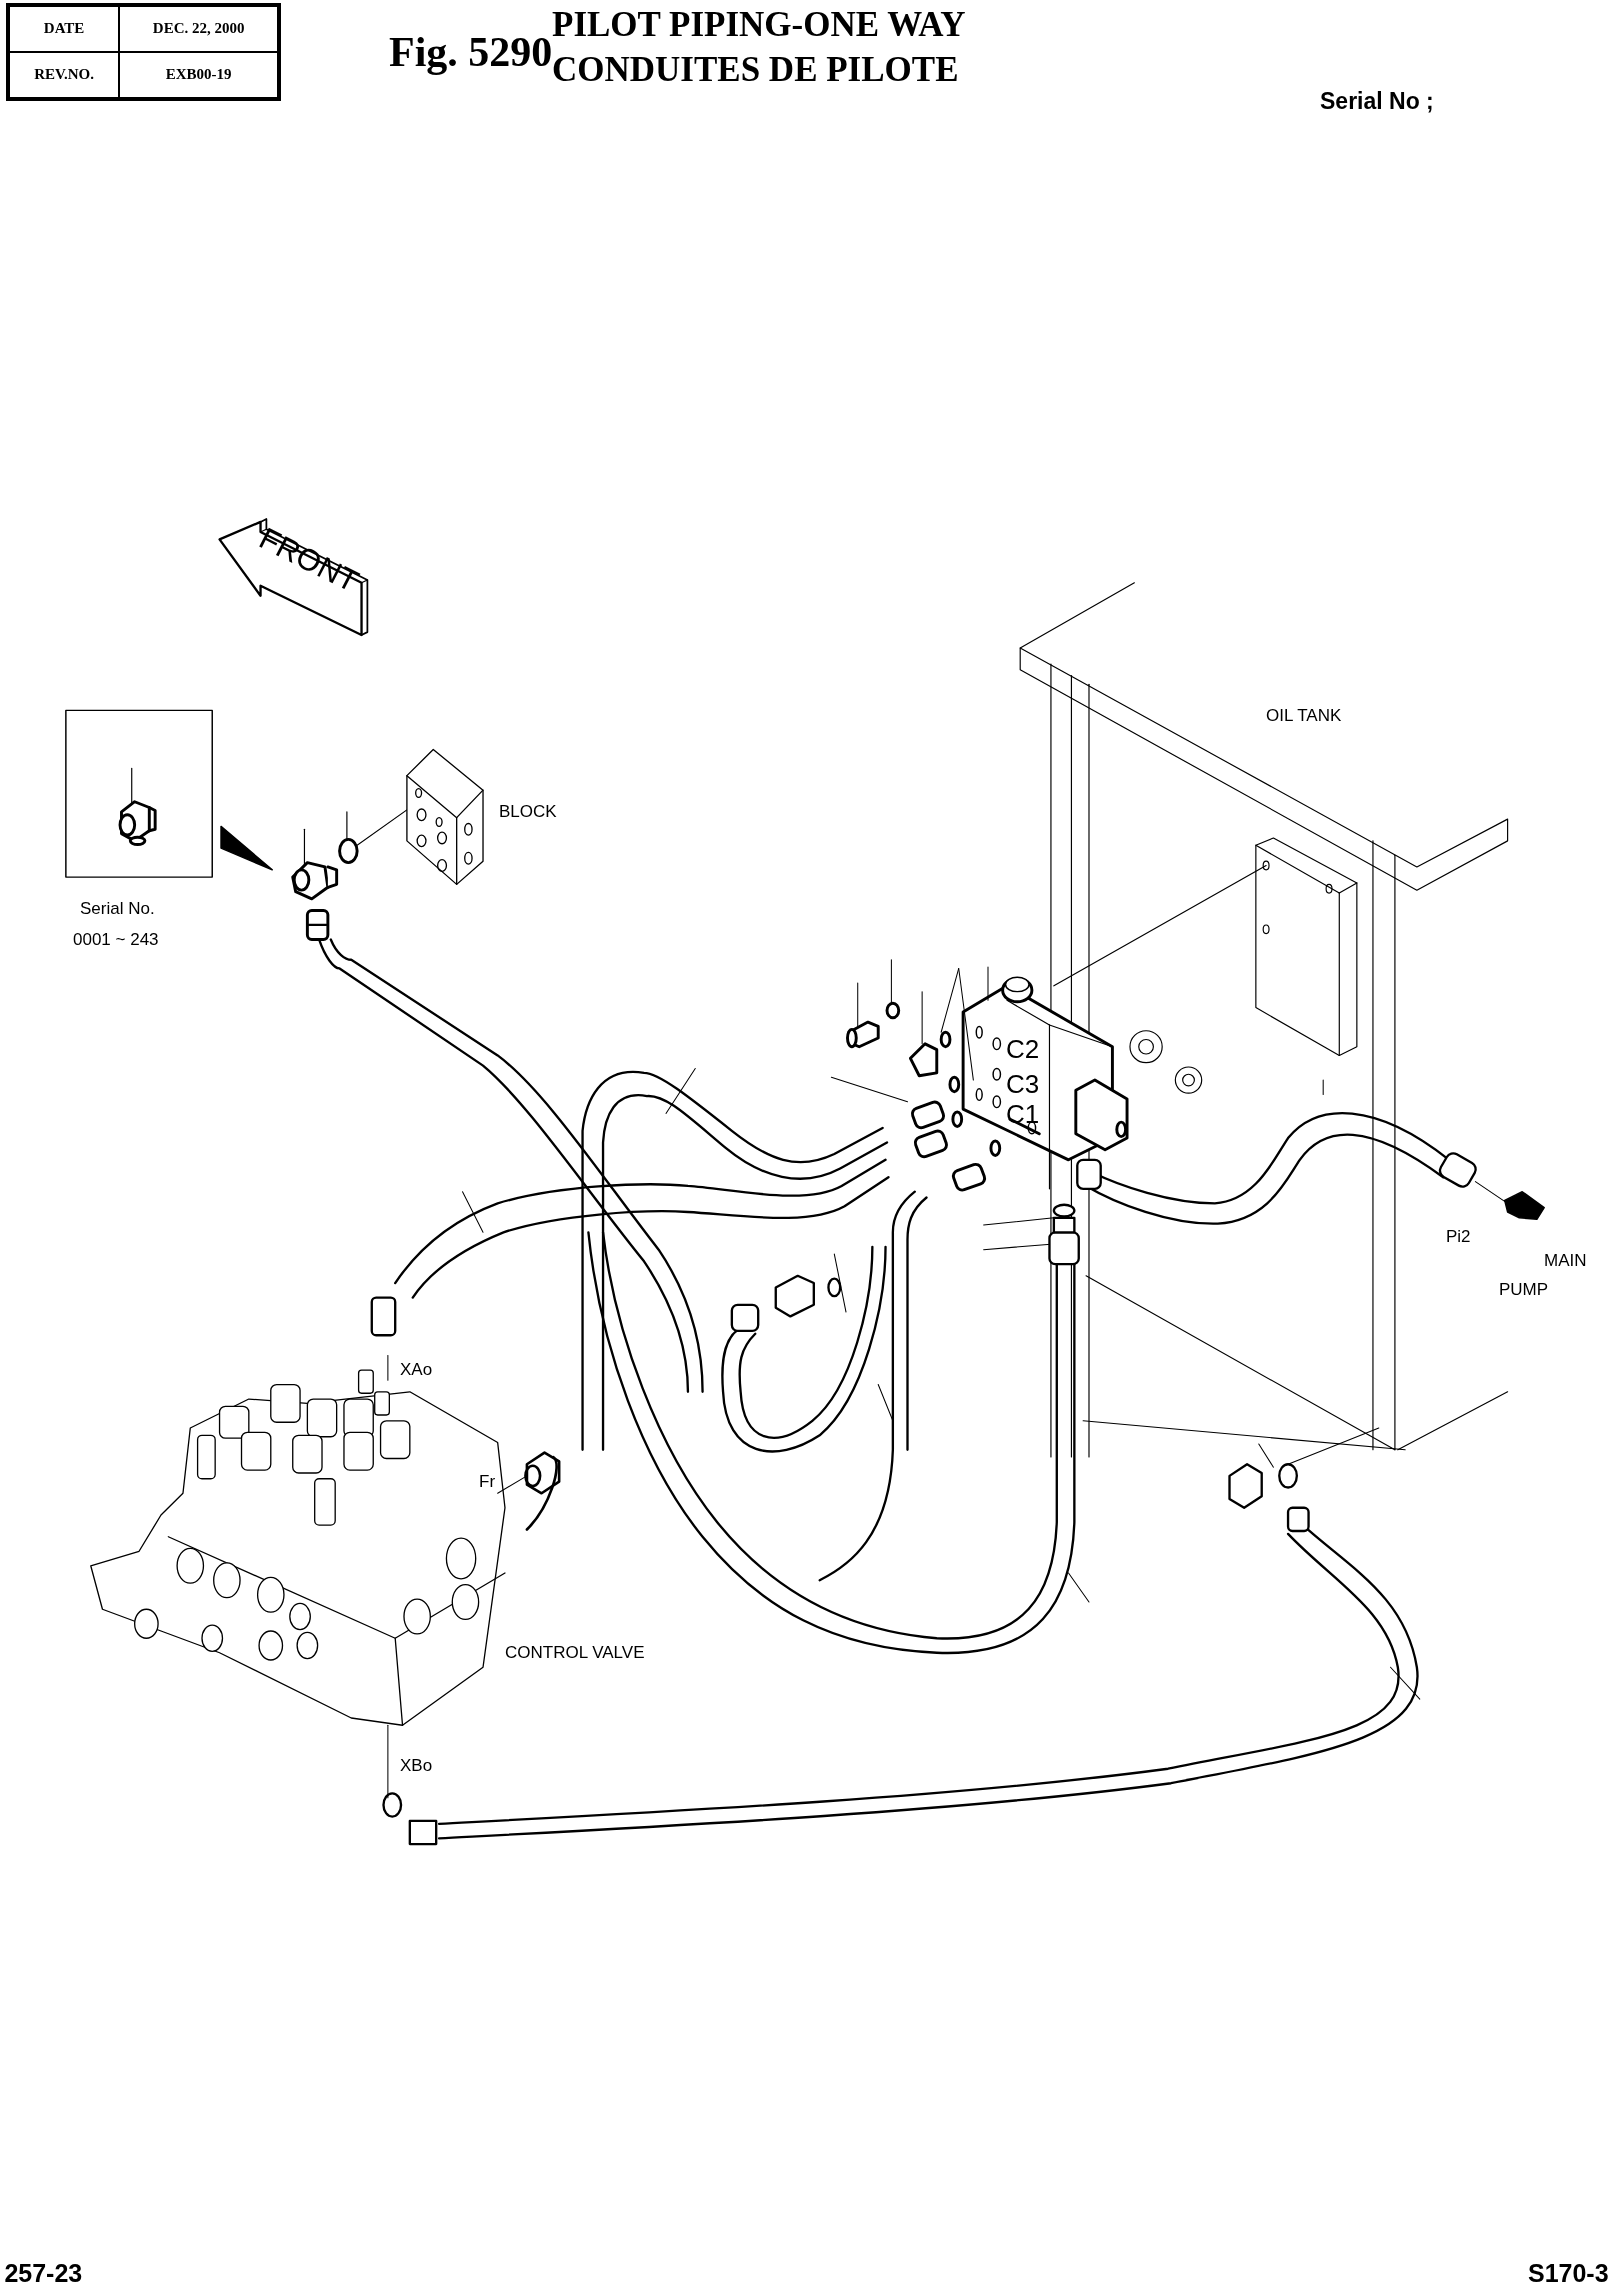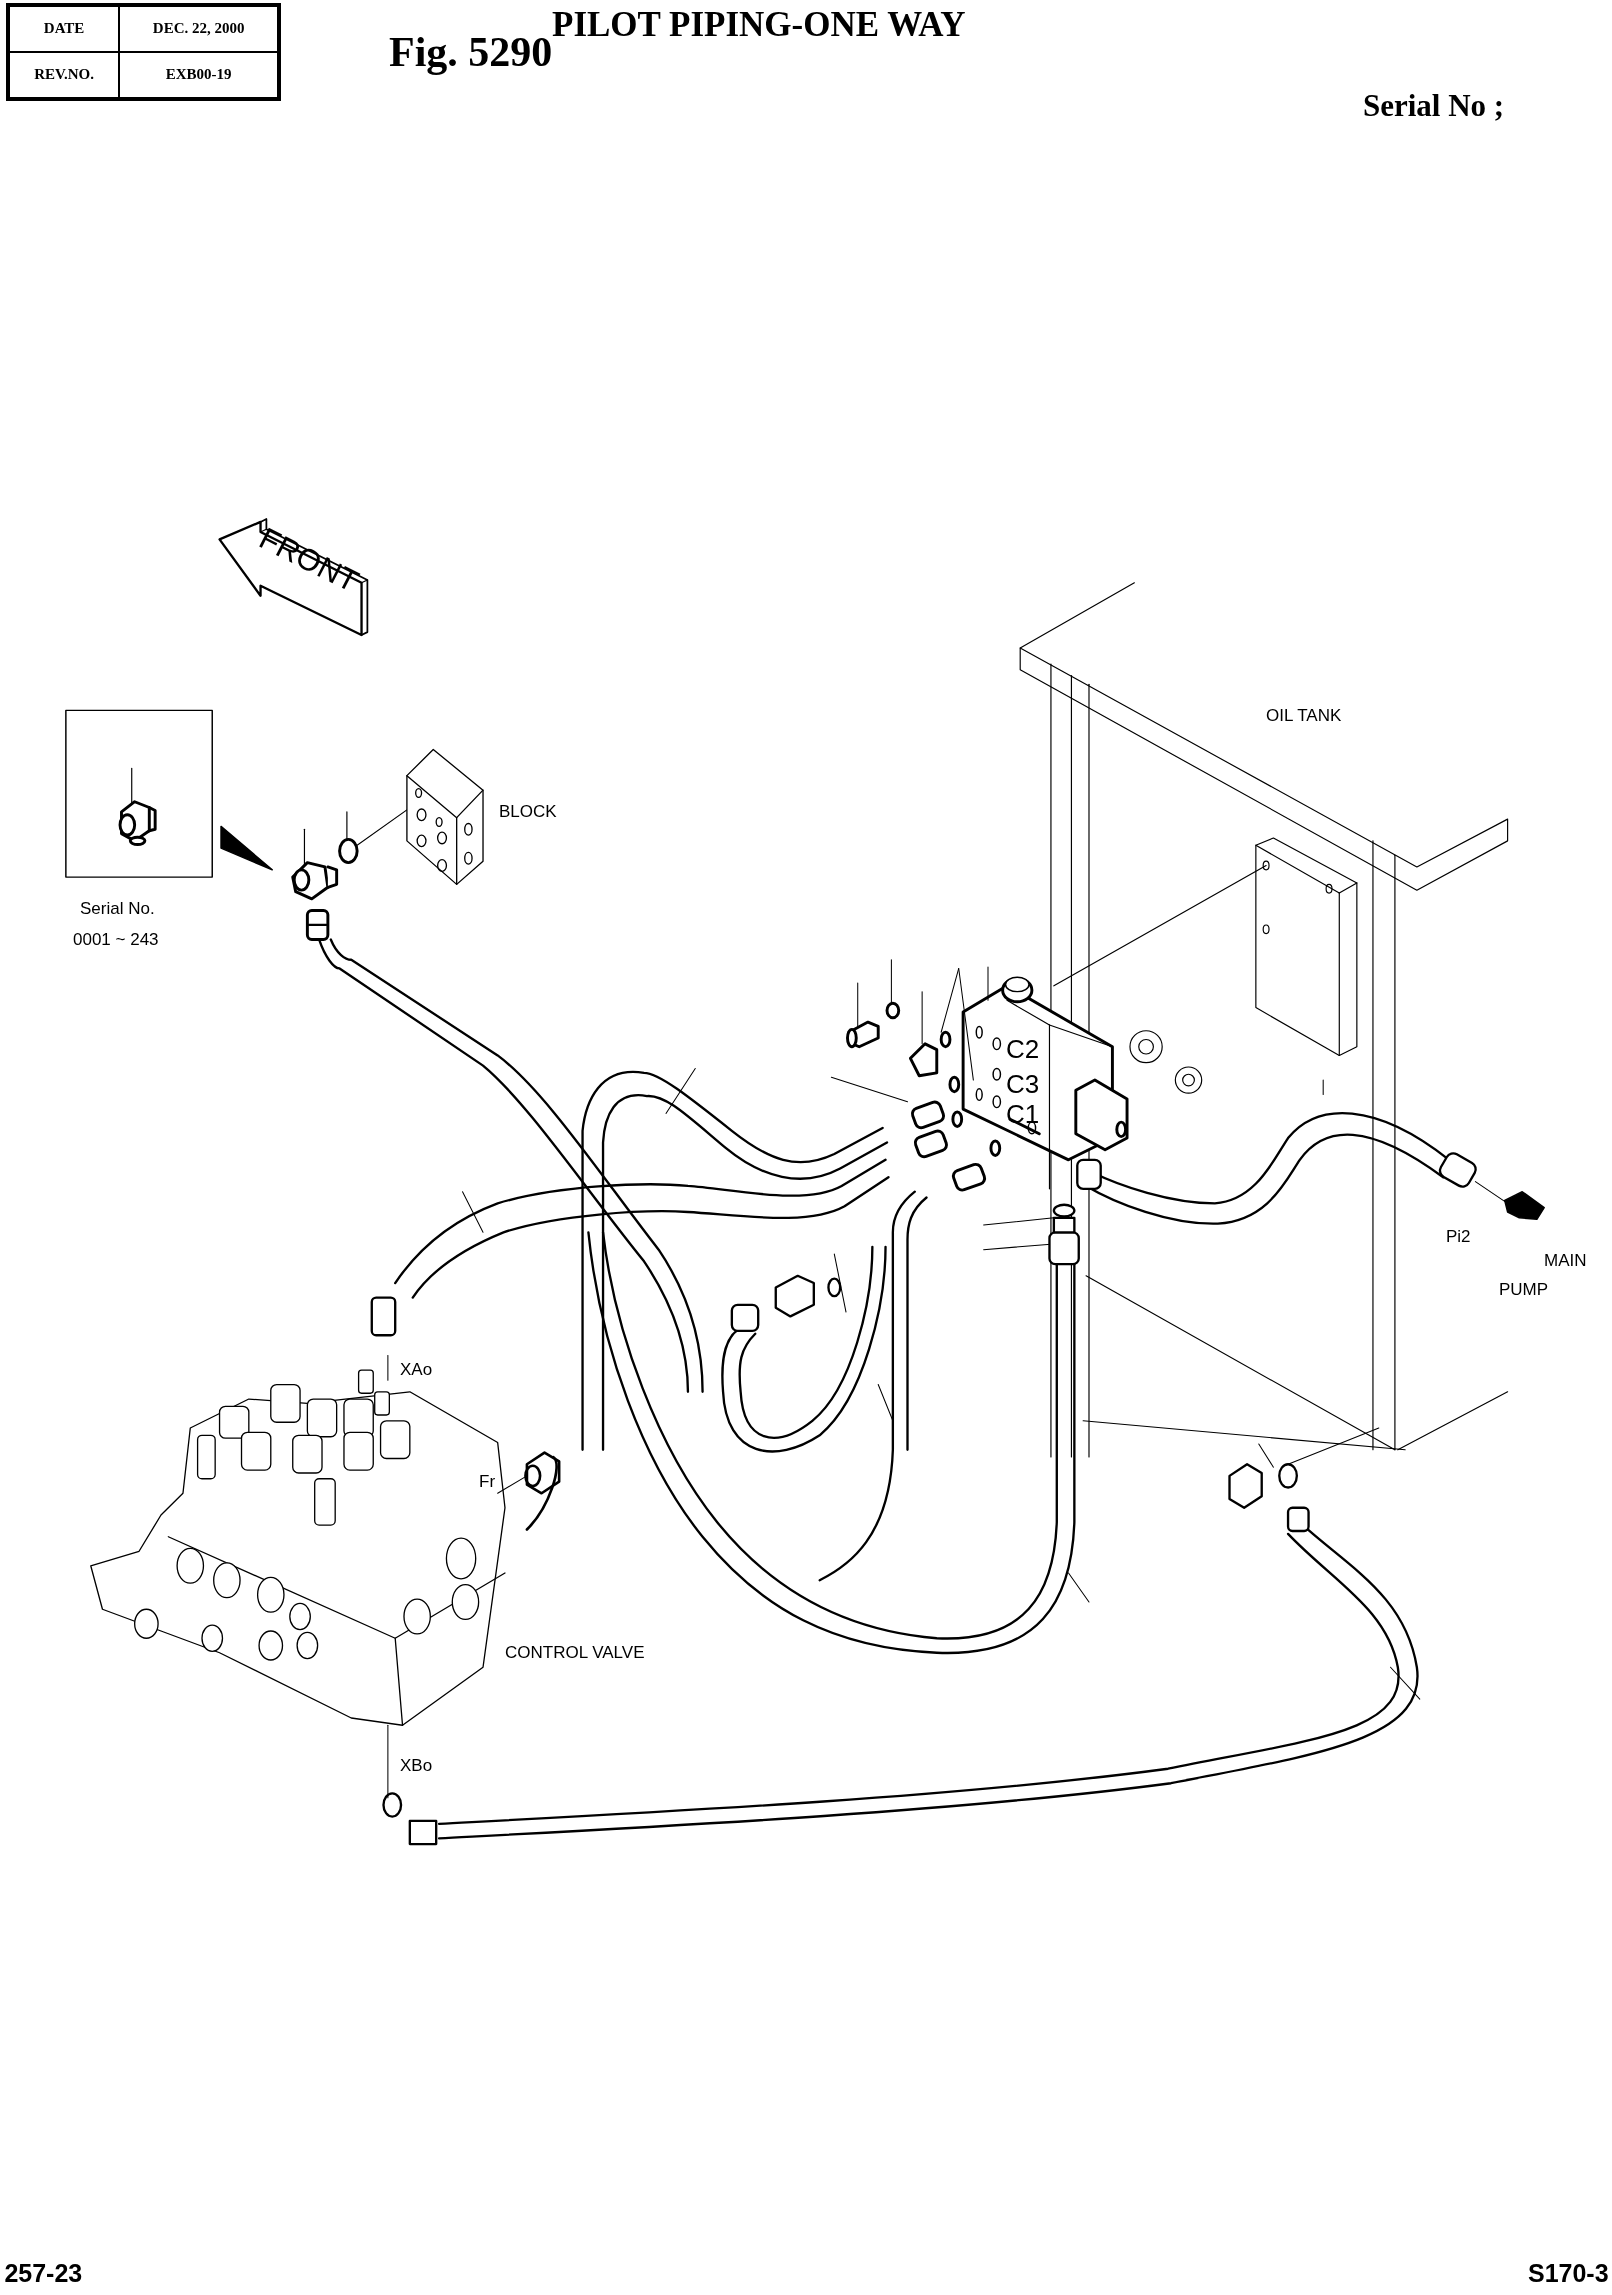--- a/index.html
+++ b/index.html
@@ -3,21 +3,21 @@
 <meta charset="utf-8">
 <style>
   html, body { margin:0; padding:0; background:#ffffff; }
   body { width:1613px; height:2295px; position:relative; overflow:hidden; font-family:"Liberation Sans", sans-serif; color:#000; }
   .hdr-table { position:absolute; left:5.8px; top:2.9px; border-collapse:collapse; border:4.4px solid #000; font-family:"Liberation Serif", serif; font-weight:bold; font-size:15px; }
   .hdr-table td { border:2.2px solid #000; height:44px; text-align:center; padding:0 5.8px; }
   .hdr-table td.k { width:97px; }
   .hdr-table td.v { width:145px;margin-left:32px; }
   .fig { position:absolute; left:389px; top:27.6px; font-family:"Liberation Serif", serif; font-weight:bold; font-size:42px; }
   .title { position:absolute; left:552px; top:1.5px; font-family:"Liberation Serif", serif; font-weight:bold; font-size:35px; line-height:45px; }
-  .serial { position:absolute; left:1320px; top:88px; font-family:Liberation Serif, serif; font-weight:bold; font-size:31px;margin-left:43px; }
+  .serial { position:absolute; left:1320px; top:88px; font-family:Liberation Sans, sans-serif; font-weight:bold; font-size:23px; }
   .foot-l { position:absolute; left:4.4px; top:2259px; font-weight:bold; font-size:25px; }
   .foot-r { position:absolute; right:4.4px; top:2259px; font-weight:bold; font-size:25px; }
   svg.dwg { position:absolute; left:0; top:0; }
   .lbl { position:absolute; font-size:17px; }
   .lbl.big { font-size:26px; }
 </style>
 </head>
 <body>
 
 <table class="hdr-table">
@@ -29,20 +29,21 @@
   <tr>
     <td class="k">REV.NO.</td>
     <td class="v">EXB00-19</td>
   </tr>
 </tbody>
   </table>
 
 <div class="fig">Fig. 5290</div>
 <div class="title">
   <div>PILOT PIPING-ONE WAY</div>
+  <div>CONDUITES DE PILOTE</div>
 </div>
 <div class="serial">Serial No ;</div>
 
 <svg class="dwg" width="1613" height="2295" viewBox="0 0 1102 1583" preserveAspectRatio="none" fill="none" stroke="#000" stroke-linecap="round" stroke-linejoin="round">
 
   <g>
     <polygon points="150,372 178,360 178,367 247,402 247,438 178,404 178,411" fill="#fff" stroke-width="1.6"></polygon>
     <line x1="178" y1="367" x2="182" y2="365" stroke-width="0.8"></line>
     <polyline points="178,360 182,358 182,365 251,400 251,436 247,438" stroke-width="1.2"></polyline>
     <line x1="247" y1="402" x2="251" y2="400" stroke-width="0.8"></line>

